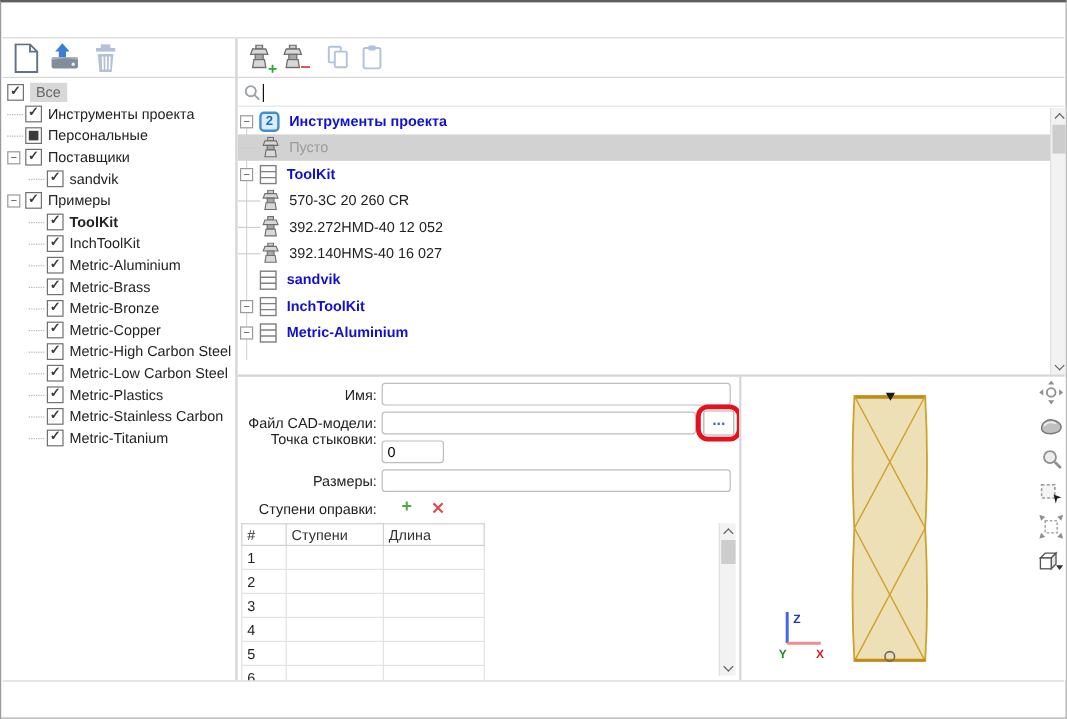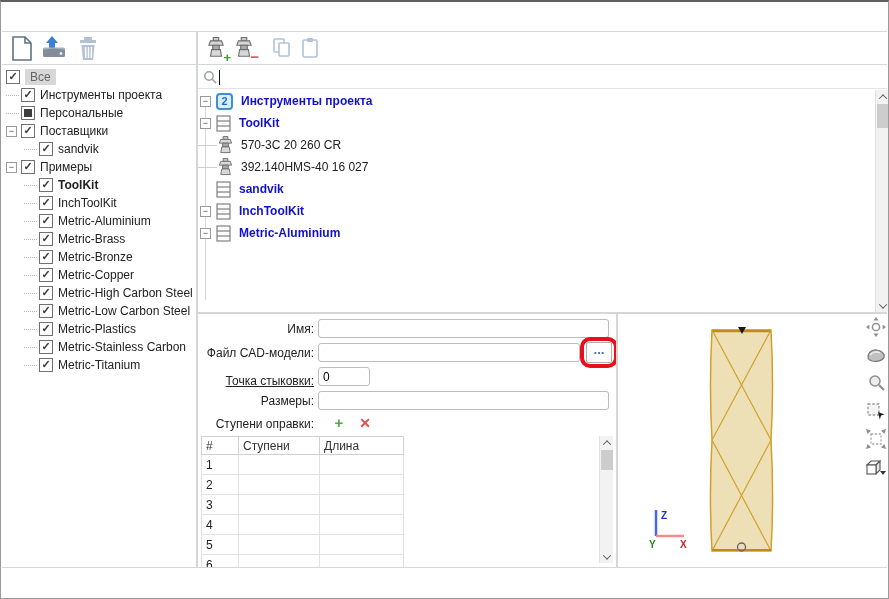--- a/index.html
+++ b/index.html
@@ -294,42 +294,66 @@
     <div class="caret"></div>
   </div>
 
   <div class="catalog" id="catalog-tree">
     <div class="guide-v"></div>
   <div class="ctrow">
         <span class="expander ct-exp">−</span>
         <span class="proj-icon">2</span>
         <span class="ct-group-label">Инструменты проекта</span>
       </div>
-      <div class="ctrow">
-        <span class="expander ct-exp">−</span>
-        <span style="display: flex;">
-          <svg width="15" height="17" viewBox="0 0 15 17">
-            <rect x="1" y="1" width="13" height="15" fill="#fdfdfd" stroke="#808080" stroke-width="1.2"></rect>
-            <line x1="1" y1="6" x2="14" y2="6" stroke="#808080" stroke-width="1.2"></line>
-            <line x1="1" y1="11" x2="14" y2="11" stroke="#808080" stroke-width="1.2"></line>
-          </svg>
-        </span>
-        <span class="ct-group-label">ToolKit</span>
-      </div>
-      <div class="ctrow">
+      <div class="ctrow selected">
         <span class="ct-item-indent"></span>
         <span style="display: flex;">
           <svg width="17" height="19" viewBox="0 0 18 20">
             <path fill="#c9c9c9" stroke="#6f6f6f" d="M6.5 0.5h5v3h-5z"></path>
             <path fill="#d8d8d8" stroke="#6f6f6f" d="M4 3.5h10l1.5 4h-13z"></path>
             <path fill="#a8a8a8" stroke="#6f6f6f" d="M6 7.5h6v4h-6z"></path>
             <path fill="#d8d8d8" stroke="#6f6f6f" d="M5 11.5h8l1 6h-10z"></path>
           </svg>
         </span>
+        <span class="ct-label ct-muted">Пусто</span>
+      </div>
+      <div class="ctrow">
+        <span class="expander ct-exp">−</span>
+        <span style="display: flex;">
+          <svg width="15" height="17" viewBox="0 0 15 17">
+            <rect x="1" y="1" width="13" height="15" fill="#fdfdfd" stroke="#808080" stroke-width="1.2"></rect>
+            <line x1="1" y1="6" x2="14" y2="6" stroke="#808080" stroke-width="1.2"></line>
+            <line x1="1" y1="11" x2="14" y2="11" stroke="#808080" stroke-width="1.2"></line>
+          </svg>
+        </span>
+        <span class="ct-group-label">ToolKit</span>
+      </div>
+      <div class="ctrow">
+        <span class="ct-item-indent"></span>
+        <span style="display: flex;">
+          <svg width="17" height="19" viewBox="0 0 18 20">
+            <path fill="#c9c9c9" stroke="#6f6f6f" d="M6.5 0.5h5v3h-5z"></path>
+            <path fill="#d8d8d8" stroke="#6f6f6f" d="M4 3.5h10l1.5 4h-13z"></path>
+            <path fill="#a8a8a8" stroke="#6f6f6f" d="M6 7.5h6v4h-6z"></path>
+            <path fill="#d8d8d8" stroke="#6f6f6f" d="M5 11.5h8l1 6h-10z"></path>
+          </svg>
+        </span>
         <span class="ct-label">570-3C 20 260 CR</span>
+      </div>
+      <div class="ctrow">
+        <span class="ct-item-indent"></span>
+        <span style="display: flex;">
+          <svg width="17" height="19" viewBox="0 0 18 20">
+            <path fill="#c9c9c9" stroke="#6f6f6f" d="M6.5 0.5h5v3h-5z"></path>
+            <path fill="#d8d8d8" stroke="#6f6f6f" d="M4 3.5h10l1.5 4h-13z"></path>
+            <path fill="#a8a8a8" stroke="#6f6f6f" d="M6 7.5h6v4h-6z"></path>
+            <path fill="#d8d8d8" stroke="#6f6f6f" d="M5 11.5h8l1 6h-10z"></path>
+          </svg>
+        </span>
+        <span class="ct-label">392.272HMD-40 12 052</span>
       </div>
       <div class="ctrow">
         <span class="ct-item-indent"></span>
         <span style="display: flex;">
           <svg width="17" height="19" viewBox="0 0 18 20">
             <path fill="#c9c9c9" stroke="#6f6f6f" d="M6.5 0.5h5v3h-5z"></path>
             <path fill="#d8d8d8" stroke="#6f6f6f" d="M4 3.5h10l1.5 4h-13z"></path>
             <path fill="#a8a8a8" stroke="#6f6f6f" d="M6 7.5h6v4h-6z"></path>
             <path fill="#d8d8d8" stroke="#6f6f6f" d="M5 11.5h8l1 6h-10z"></path>
           </svg>
@@ -387,21 +411,21 @@
     <label class="flabel" style="left:2px;top:8px;">Имя:</label>
     <input class="finput" style="left: 120px; top: 5px; width: 291px;" value="">
 
     <label class="flabel" style="left:2px;top:32px;">Файл CAD-модели:</label>
     <input class="finput" style="left: 120px; top: 29px; width: 262px;" value="">
     <button class="browse-btn">
         <span style="line-height:1;">...</span>
       </button>
     <div class="red-ring"></div>
 
-    <label class="flabel" style="left:2px;top:60px;text-decoration:underline;">Точка стыковки:</label>
+    <label class="flabel" style="left:2px;top:45px;">Точка стыковки:</label>
     <input class="finput" style="left: 120px; top: 53px; width: 52px;" value="0">
 
     <label class="flabel" style="left:2px;top:80px;">Размеры:</label>
     <input class="finput" style="left: 120px; top: 77px; width: 291px;" value="">
 
     <label class="flabel" style="left:2px;top:103px;">Ступени оправки:</label>
     <div class="step-icon plus-green"><span>+</span></div>
     <div class="step-icon x-red"><span>✕</span></div>
 
     <table class="steps-table" id="steps-table">

